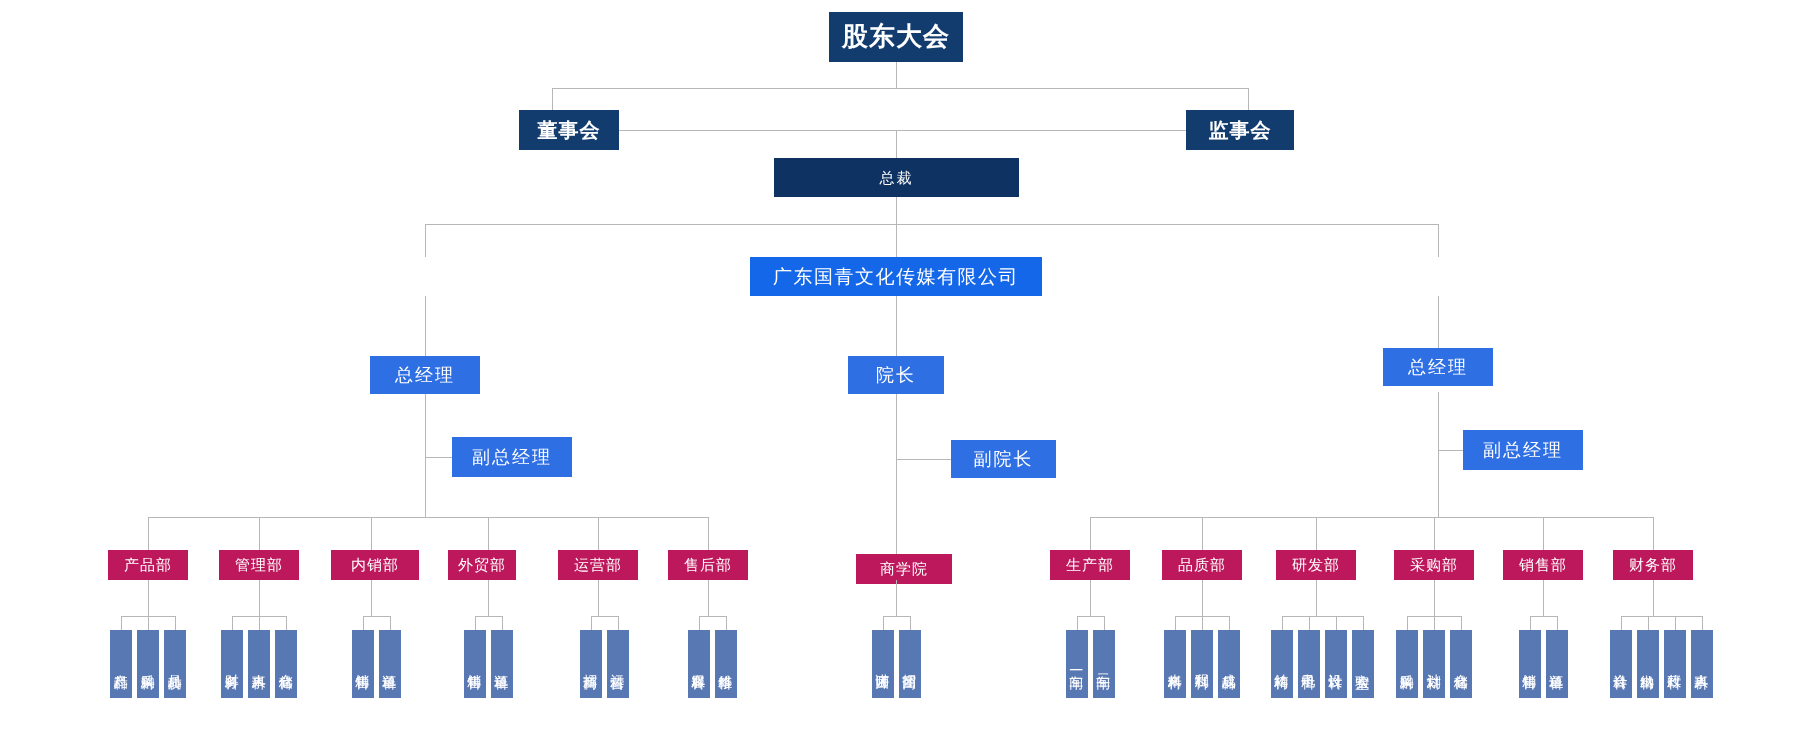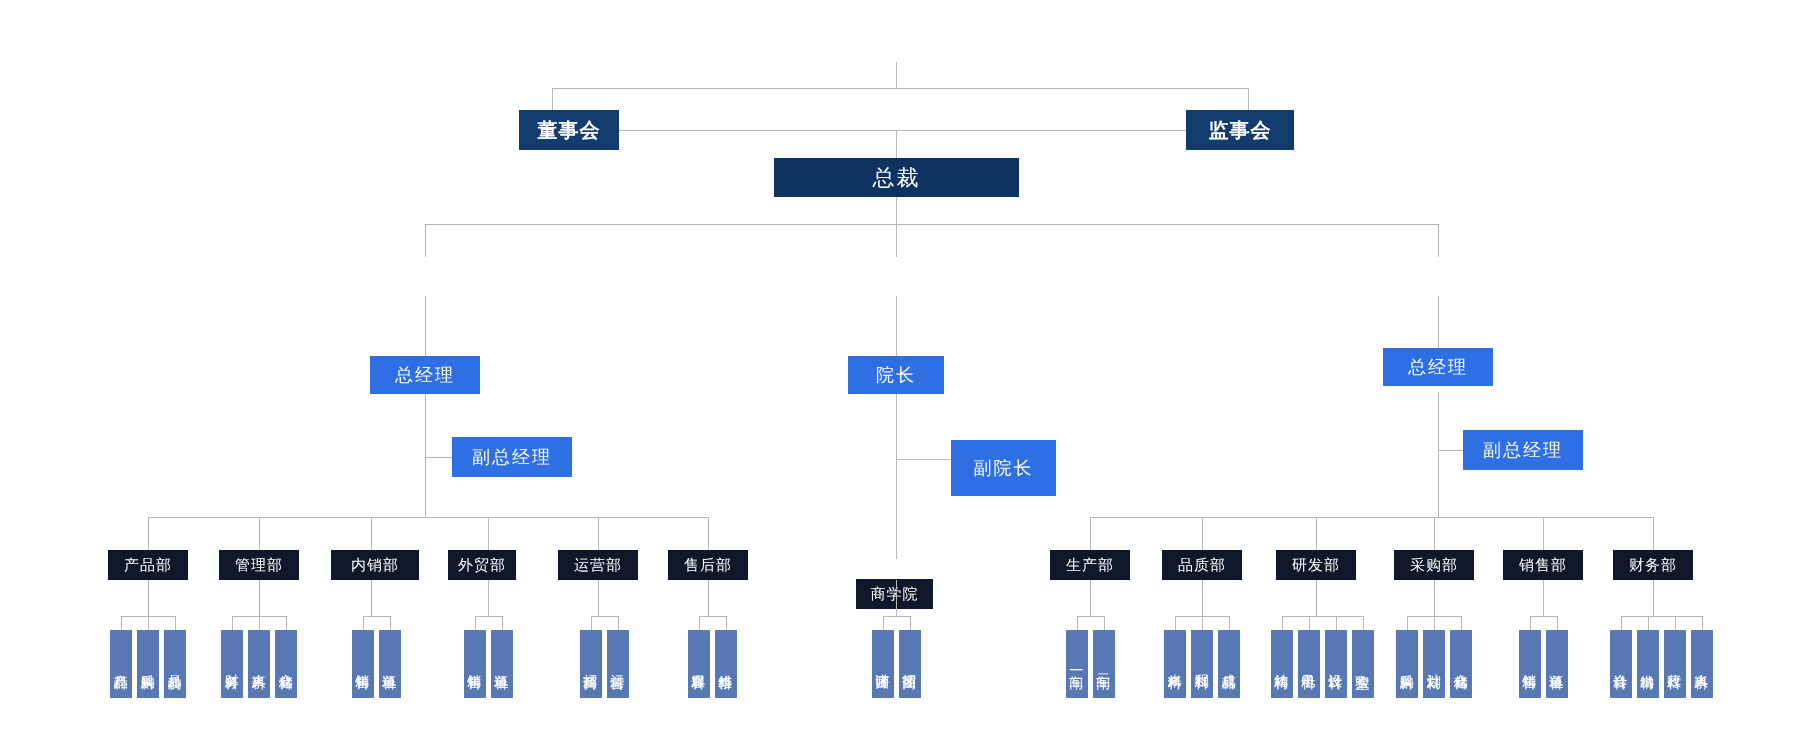--- a/index.html
+++ b/index.html
@@ -12,24 +12,24 @@
   .ln.h{height:1px;}
   .ln.v{width:1px;}
 
   
   .node{position:absolute;box-sizing:border-box;display:flex;align-items:center;
         justify-content:center;color:#ffffff;text-align:center;line-height:1.15;
         letter-spacing:1px;white-space:nowrap;}
 
   .lvl-top{background:#123c6e;font-size:26px;font-weight:bold;}
   .lvl-dark{background:#123c6e;font-size:20px;font-weight:bold;}
-  .lvl-pres{background:#0e3363;font-size:22px;font-weight:normal;letter-spacing:2px;}
+  .lvl-pres{background:#0e3363;font-size:15px;font-weight:normal;letter-spacing:2px;}
   .lvl-co{background:#1467e8;font-size:19px;font-weight:normal;letter-spacing:1.5px;}
   .lvl-mgr{background:#2f6fe4;font-size:18px;letter-spacing:2px;}
-  .lvl-dept{background:#0f172a;font-size:15px;letter-spacing:1px;}
+  .lvl-dept{background:#be185d;font-size:15px;letter-spacing:1px;}
   .lvl-leaf{background:#5878b4;font-size:14px;letter-spacing:1px;
             writing-mode:vertical-rl;text-orientation:upright;line-height:1.05;
             padding:4px 0;}
 </style>
 </head>
 <body>
 
 <div id="chart">
 
   <div class="ln v" style="left:896px;top:62px;height:26px;"></div>
@@ -65,34 +65,36 @@
   <div class="ln v" style="left:1438px;top:392px;height:125px;"></div>
   <div class="ln h" style="left:1438px;top:450px;width:45px;"></div>
   <div class="ln h" style="left:1090px;top:517px;width:563px;"></div>
   <div class="ln v" style="left:1090px;top:517px;height:33px;"></div>
   <div class="ln v" style="left:1202px;top:517px;height:33px;"></div>
   <div class="ln v" style="left:1316px;top:517px;height:33px;"></div>
   <div class="ln v" style="left:1434px;top:517px;height:33px;"></div>
   <div class="ln v" style="left:1543px;top:517px;height:33px;"></div>
   <div class="ln v" style="left:1653px;top:517px;height:33px;"></div>
 
+  <div class="node lvl-top" style="left:829px;top:12px;width:134px;height:50px;">股东大会</div>
 
   <div class="node lvl-dark" style="left:519px;top:110px;width:100px;height:40px;">董事会</div>
 
   <div class="node lvl-dark" style="left:1186px;top:110px;width:108px;height:40px;">监事会</div>
 
   <div class="node lvl-pres" style="left:774px;top:158px;width:245px;height:39px;">总裁</div>
 
+  <div class="node lvl-co" style="left:750px;top:257px;width:292px;height:39px;">广东国青文化传媒有限公司</div>
 
   <div class="node lvl-mgr" style="left:370px;top:356px;width:110px;height:38px;">总经理</div>
   <div class="node lvl-mgr" style="left:848px;top:356px;width:96px;height:38px;">院长</div>
   <div class="node lvl-mgr" style="left:1383px;top:348px;width:110px;height:38px;">总经理</div>
 
   <div class="node lvl-mgr" style="left:452px;top:437px;width:120px;height:40px;">副总经理</div>
-  <div class="node lvl-mgr" style="left:951px;top:440px;width:105px;height:56px;">副院长</div>
+  <div class="node lvl-mgr" style="left:951px;top:440px;width:105px;height:38px;">副院长</div>
   <div class="node lvl-mgr" style="left:1463px;top:430px;width:120px;height:40px;">副总经理</div>
 
   <div id="dept-layer">
       <div class="node lvl-dept" style="left: 108px; top: 550px; width: 80px; height: 30px;">产品部</div>
       <div class="ln v" style="left:148px;top:580px;height:36px;"></div>
       <div class="ln h" style="left:121px;top:616px;width:54px;"></div>
       <div class="ln v" style="left:121px;top:616px;height:14px;"></div>
       <div class="node lvl-leaf" style="left: 110px; top: 630px; width: 22px; height: 68px;">产品科</div>
       <div class="ln v" style="left:148px;top:616px;height:14px;"></div>
       <div class="node lvl-leaf" style="left: 137px; top: 630px; width: 22px; height: 68px;">采购科</div>
@@ -128,21 +130,21 @@
       <div class="node lvl-leaf" style="left: 579.5px; top: 630px; width: 22px; height: 68px;">招商科</div>
       <div class="ln v" style="left:617.5px;top:616px;height:14px;"></div>
       <div class="node lvl-leaf" style="left: 606.5px; top: 630px; width: 22px; height: 68px;">运营科</div>
       <div class="node lvl-dept" style="left: 668px; top: 550px; width: 80px; height: 30px;">售后部</div>
       <div class="ln v" style="left:708px;top:580px;height:36px;"></div>
       <div class="ln h" style="left:698.5px;top:616px;width:27px;"></div>
       <div class="ln v" style="left:698.5px;top:616px;height:14px;"></div>
       <div class="node lvl-leaf" style="left: 687.5px; top: 630px; width: 22px; height: 68px;">客服科</div>
       <div class="ln v" style="left:725.5px;top:616px;height:14px;"></div>
       <div class="node lvl-leaf" style="left: 714.5px; top: 630px; width: 22px; height: 68px;">维修科</div>
-      <div class="node lvl-dept" style="left: 856px; top: 579px; width: 77px; height: 30px;">商学院</div>
+      <div class="node lvl-dept" style="left: 856px; top: 554px; width: 96px; height: 30px;">商学院</div>
       <div class="ln v" style="left:896px;top:580px;height:36px;"></div>
       <div class="ln h" style="left:882.5px;top:616px;width:27px;"></div>
       <div class="ln v" style="left:882.5px;top:616px;height:14px;"></div>
       <div class="node lvl-leaf" style="left: 871.5px; top: 630px; width: 22px; height: 68px;">讲师团</div>
       <div class="ln v" style="left:909.5px;top:616px;height:14px;"></div>
       <div class="node lvl-leaf" style="left: 898.5px; top: 630px; width: 22px; height: 68px;">招商团</div>
       <div class="node lvl-dept" style="left: 1050px; top: 550px; width: 80px; height: 30px;">生产部</div>
       <div class="ln v" style="left:1090px;top:580px;height:36px;"></div>
       <div class="ln h" style="left:1076.5px;top:616px;width:27px;"></div>
       <div class="ln v" style="left:1076.5px;top:616px;height:14px;"></div>

